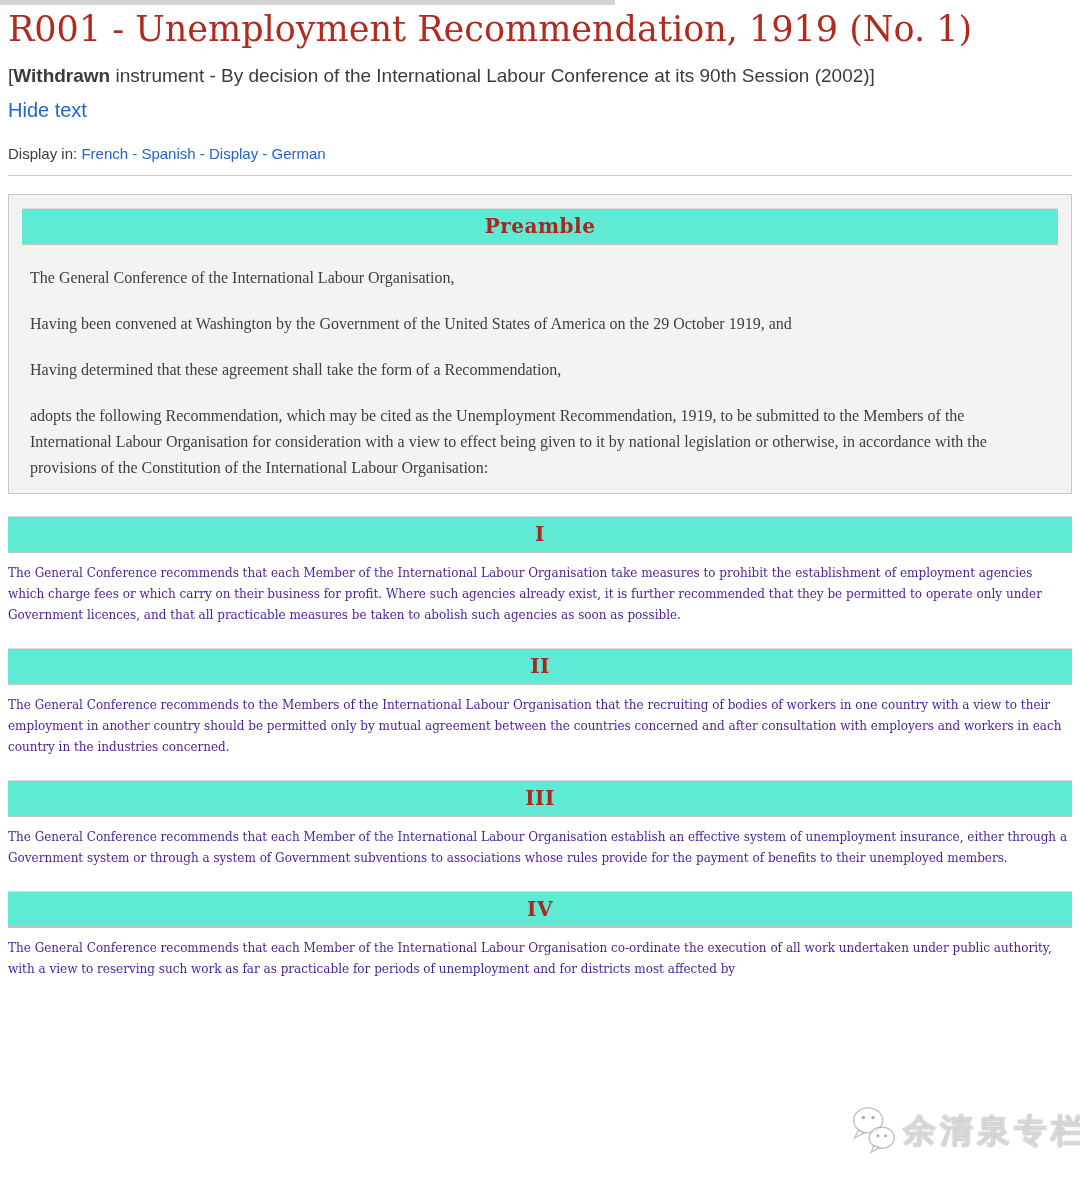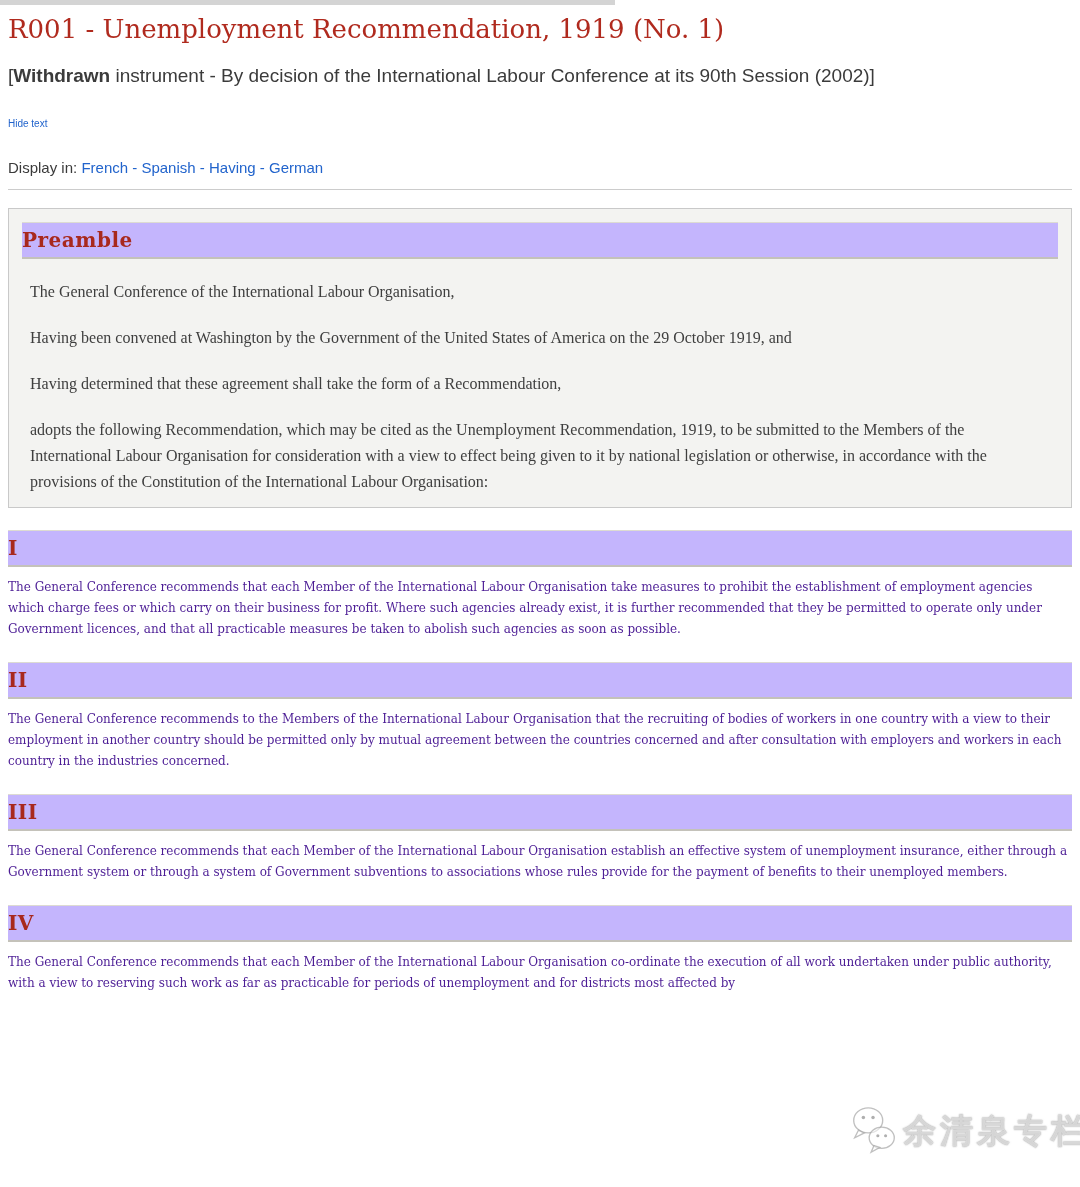--- a/index.html
+++ b/index.html
@@ -4,45 +4,45 @@
 <style>
   html,body{margin:0;padding:0;background:#ffffff;}
   body{
     width:1080px;height:1187px;overflow:hidden;position:relative;
     font-family:"DejaVu Serif", serif;color:#3e3e3e;
   }
   .top-strip{height:5px;width:615px;background:#d4d4d4;}
   .pad{padding:0 8px;}
   .page-title{
     font-family:"DejaVu Serif", serif;font-weight:normal;
-    font-size:26px;line-height:38px;color:#b02a1e;margin:5px 0 0 0;
+    font-size:35px;line-height:38px;color:#b02a1e;margin:5px 0 0 0;
   }
   .withdrawn-line{
     margin-top:16px;font-family:"Liberation Sans", sans-serif;
     font-size:19px;line-height:23px;color:#3b3b3b;
   }
   .withdrawn-line b{font-weight:bold;}
   .link{
     color:#2264cc;text-decoration:none;cursor:pointer;
     font-family:"Liberation Sans", sans-serif;
   }
-  .hide-text-row{margin-top:28px;font-size:10px;line-height:18px;}
+  .hide-text-row{margin-top:14px;font-size:20px;line-height:18px;}
   .display-row{
     margin-top:26px;font-family:"Liberation Sans", sans-serif;
     font-size:15px;line-height:18px;color:#3b3b3b;
   }
   .display-row .sep{color:#2264cc;}
   .rule{border:none;border-top:1px solid #cccccc;margin:12px 0 0 0;}
   .preamble-box{
     margin:18px 8px 0 8px;background:#f3f3f1;border:1px solid #c9c9c9;
     padding:13px 13px 12px 13px;
   }
   .band{
-    background:#c4b5fd;border-top:1px solid #dddbd2;border-bottom:2px solid #c4c2ba;
-    height:34px;line-height:34px;text-align:left;
+    background:#5eead4;border-top:1px solid #dddbd2;border-bottom:2px solid #c4c2ba;
+    height:34px;line-height:34px;text-align:center;
   }
   .band-title{
     font-family:"DejaVu Serif", serif;font-weight:bold;font-size:20px;
     color:#a8291d;letter-spacing:0.5px;
   }
   .preamble-box .para{
     margin:20px 8px 0 8px;font-size:16px;line-height:26px;color:#3e3e3e;font-family:Liberation Serif, serif;
   }
   .section-band{margin:22px 8px 0 8px;}
   .section-para{
@@ -73,21 +73,21 @@
   <div class="hide-text-row">
     <span class="link">Hide text</span>
   </div>
 
   <div class="display-row">
     <span>Display in:</span>
     <span class="link">French</span>
     <span class="sep">-</span>
     <span class="link">Spanish</span>
     <span class="sep">-</span>
-    <span class="link">Having</span>
+    <span class="link">Display</span>
     <span class="sep">-</span>
     <span class="link">German</span>
   </div>
 
   <hr class="rule">
 </div>
 
 <div class="preamble-box">
   <div class="band">
     <span class="band-title">Preamble</span>

